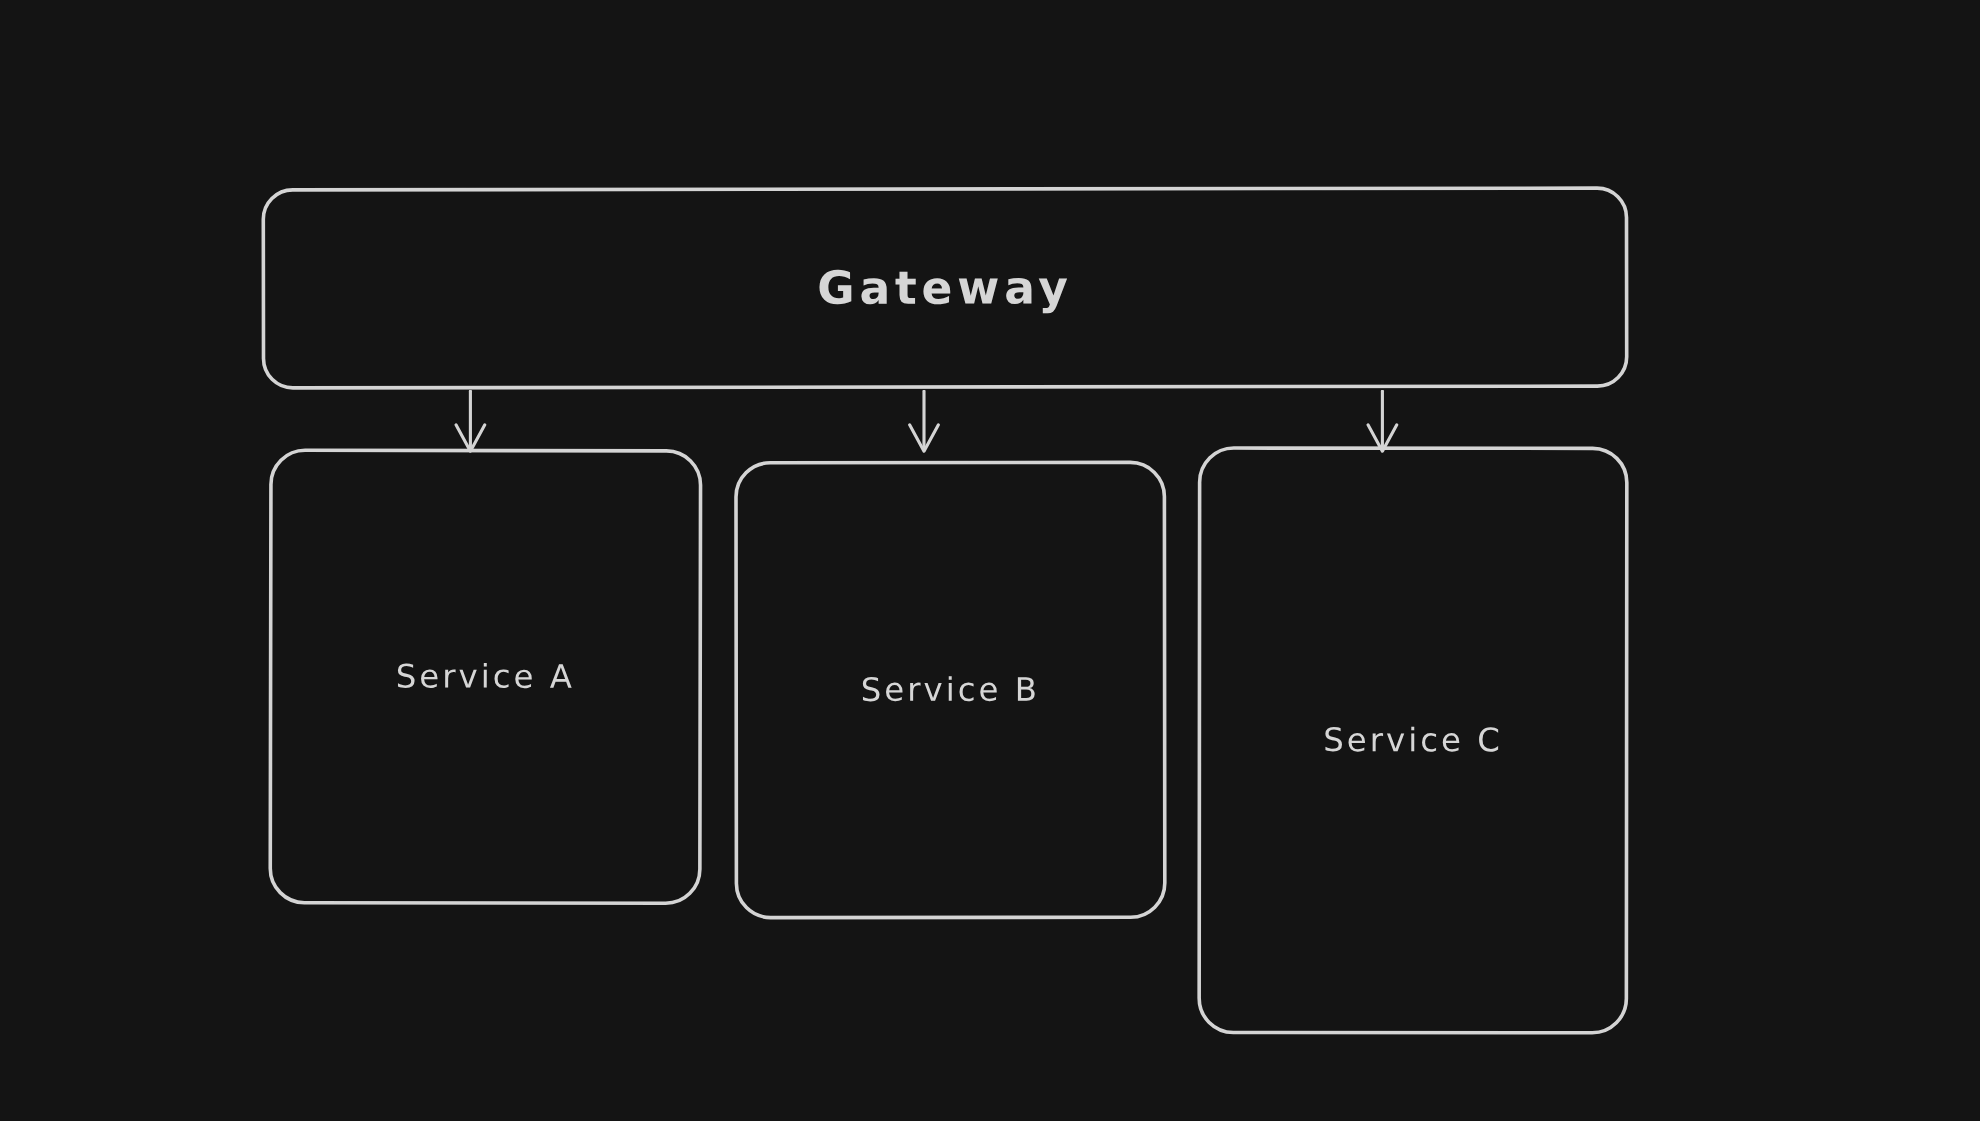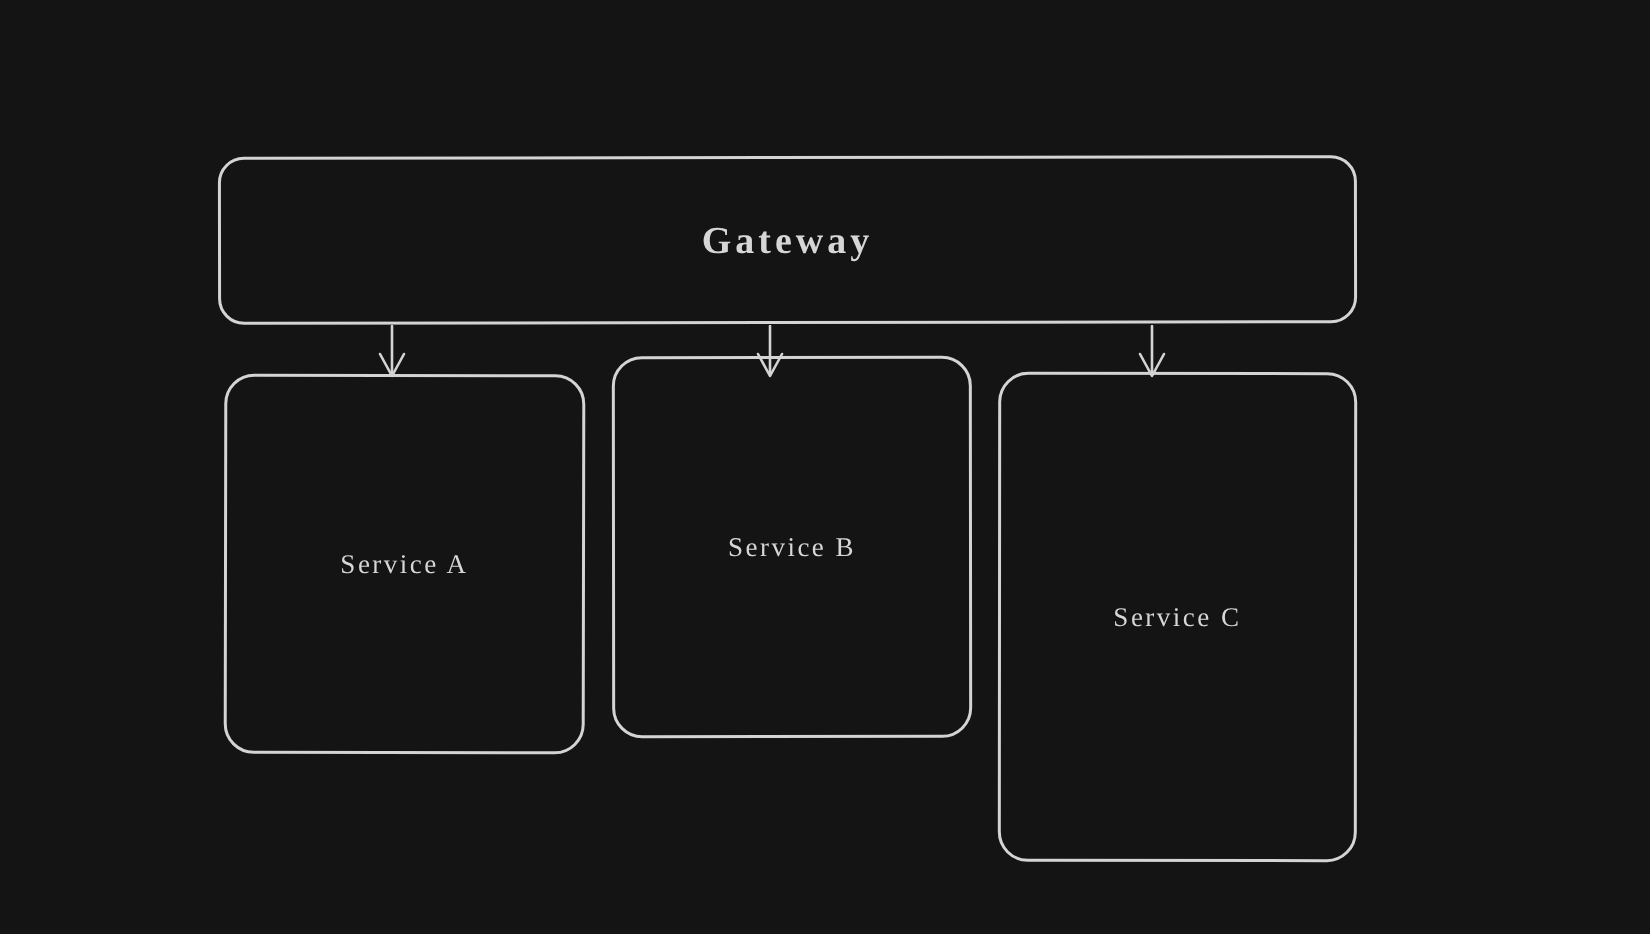--- a/index.html
+++ b/index.html
@@ -38,31 +38,30 @@
   .gateway {
     left: 218px; top: 156px;
     width: 1139px; height: 168px;
   }
   .gateway .label {
     font-size: 38px;
     font-weight: 700;
     letter-spacing: 4px;
   }
   .svc-a { left: 224px; top: 374px; width: 361px; height: 380px; align-items: center; }
-  .svc-b { left: 612px; top: 356px; width: 360px; height: 382px; }
+  .svc-b { left: 612px; top: 384px; width: 360px; height: 382px; }
   .svc-c { left: 998px; top: 372px; width: 359px; height: 490px; }
   .service .label {
     font-size: 27px;
     font-weight: 500;
     letter-spacing: 2.5px;
   }
   .label {
     white-space: nowrap;
     user-select: none;
-    font-family: Liberation Serif, serif;
   }
   .edge {
     position: absolute;
     top: 325px;
     width: 44px; height: 54px;
   }
   .edge-a { left: 370px; }
   .edge-b { left: 748px; }
   .edge-c { left: 1130px; }
   .edge svg { display: block; width: 100%; height: 100%; }

